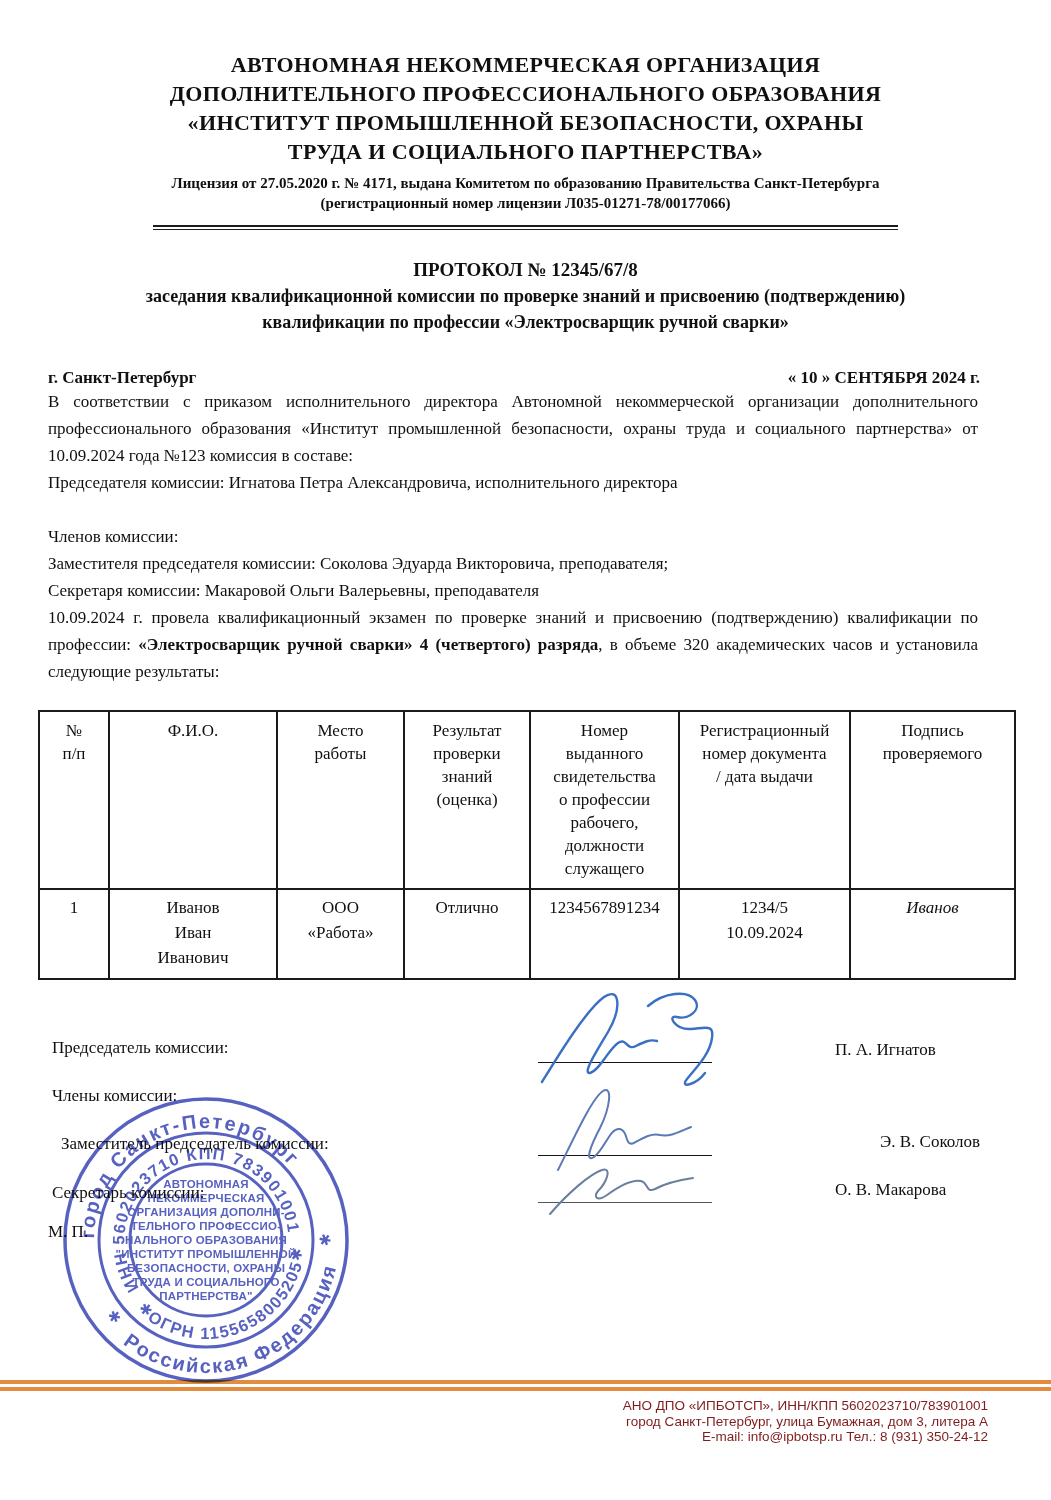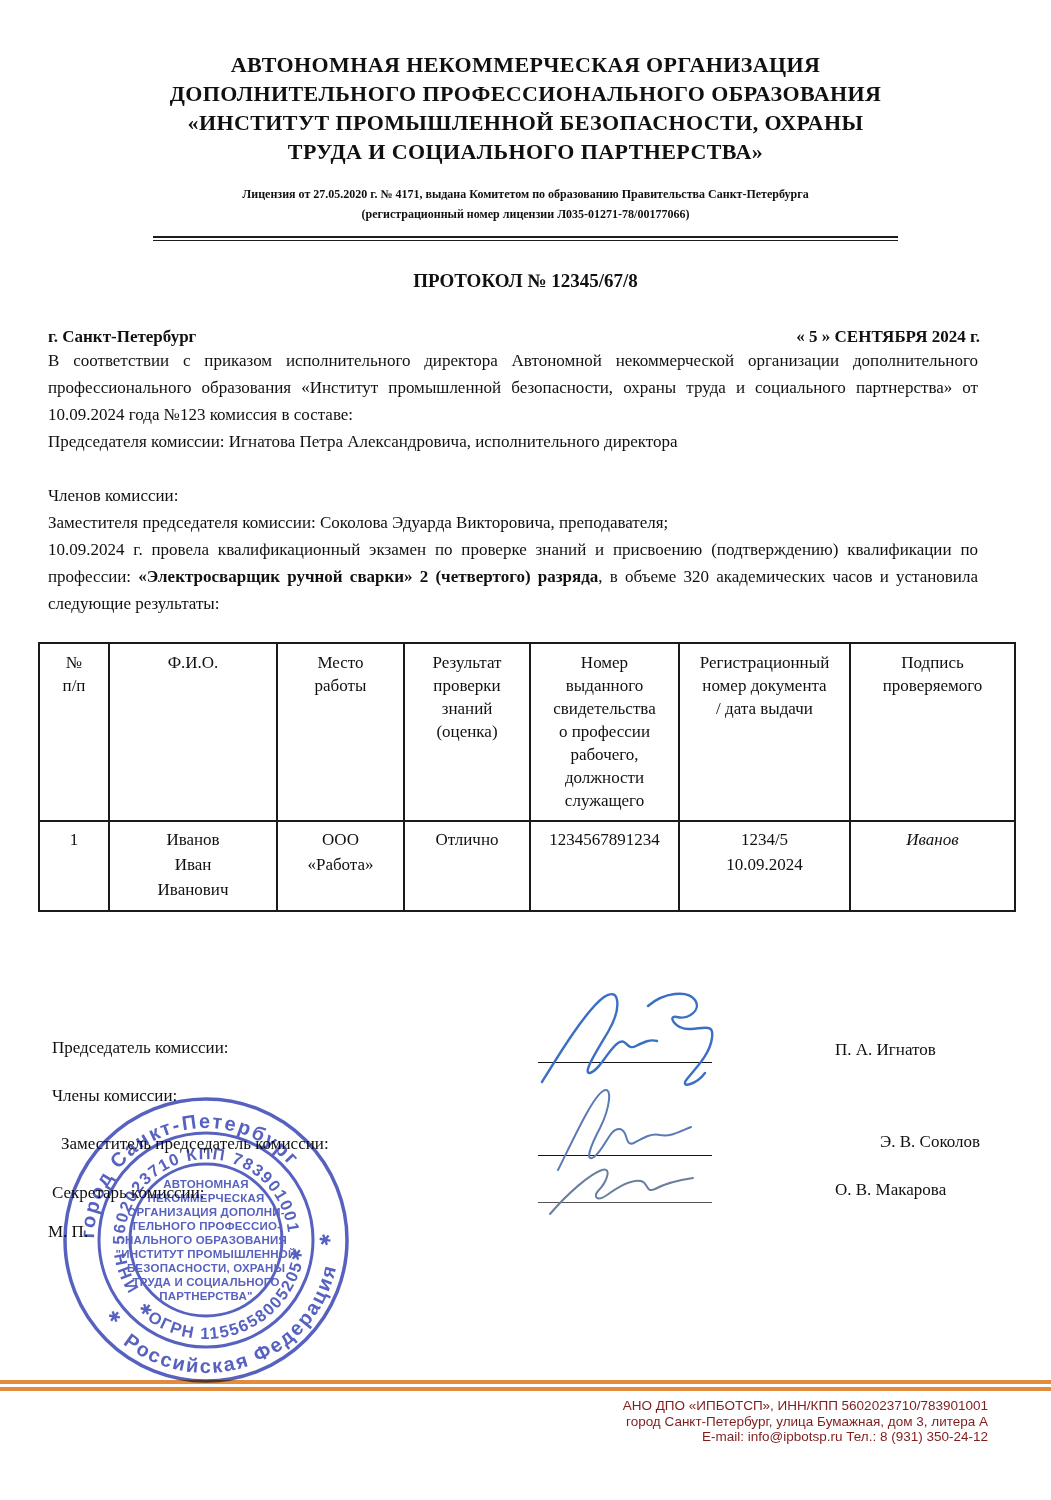--- a/index.html
+++ b/index.html
@@ -3,21 +3,21 @@
 <meta charset="utf-8">
 <style>
   html,body{margin:0;padding:0;background:#fff;}
   .page{position:relative;width:1051px;height:1500px;background:#ffffff;overflow:hidden;
         font-family:"Liberation Serif","DejaVu Serif",serif;color:#101010;}
   .pre{white-space:pre-line;}
 
   
   .letterhead{padding-top:50px;text-align:center;}
   .org-name{font-weight:bold;font-size:22px;line-height:29px;letter-spacing:.4px;}
-  .license{margin-top:18px;font-weight:bold;font-size:12px;line-height:20px;}
+  .license{margin-top:7px;font-weight:bold;font-size:15px;line-height:20px;}
   .head-rule{width:745px;margin:12px auto 0;height:2px;
              border-top:2.5px solid #1c1c1c;border-bottom:1px solid #1c1c1c;}
 
   
   .title-block{margin-top:27px;text-align:center;}
   .protocol-no{font-weight:bold;font-size:19px;line-height:26px;}
   .subtitle{font-weight:bold;font-size:18px;line-height:26px;}
 
   
   .meta-row{display:flex;justify-content:space-between;margin:33px 71px 0 48px;
@@ -83,35 +83,38 @@
 ДОПОЛНИТЕЛЬНОГО ПРОФЕССИОНАЛЬНОГО ОБРАЗОВАНИЯ
 «ИНСТИТУТ ПРОМЫШЛЕННОЙ БЕЗОПАСНОСТИ, ОХРАНЫ
 ТРУДА И СОЦИАЛЬНОГО ПАРТНЕРСТВА»</div>
     <div class="license pre">Лицензия от 27.05.2020 г. № 4171, выдана Комитетом по образованию Правительства Санкт-Петербурга
 (регистрационный номер лицензии Л035-01271-78/00177066)</div>
     <div class="head-rule"></div>
   </div>
 
   <div class="title-block">
     <div class="protocol-no">ПРОТОКОЛ № 12345/67/8</div>
+    <div class="subtitle pre">заседания квалификационной комиссии по проверке знаний и присвоению (подтверждению)
+квалификации по профессии «Электросварщик ручной сварки»</div>
   </div>
 
   <div class="meta-row">
     <span>г. Санкт-Петербург</span>
-    <span>« 5 » СЕНТЯБРЯ 2024 г.</span>
+    <span>« 10 » СЕНТЯБРЯ 2024 г.</span>
   </div>
 
   <div class="body-text">
     <p class="p-order just">В соответствии с приказом исполнительного директора Автономной некоммерческой организации дополнительного профессионального образования «Институт промышленной безопасности, охраны труда и социального партнерства» от 10.09.2024 года №123 комиссия в составе:</p>
     <p class="p-chairman">Председателя комиссии: Игнатова Петра Александровича, исполнительного директора</p>
     <div class="p-members">
       <p>Членов комиссии:</p>
       <p>Заместителя председателя комиссии: Соколова Эдуарда Викторовича, преподавателя;</p>
+      <p>Секретаря комиссии: Макаровой Ольги Валерьевны, преподавателя</p>
     </div>
-    <p class="p-exam just"><span>10.09.2024 г. провела квалификационный экзамен по проверке знаний и присвоению (подтверждению) квалификации по профессии: </span><b>«Электросварщик ручной сварки» 2 (четвертого) разряда</b><span>, в объеме 320 академических часов и установила следующие результаты:</span></p>
+    <p class="p-exam just"><span>10.09.2024 г. провела квалификационный экзамен по проверке знаний и присвоению (подтверждению) квалификации по профессии: </span><b>«Электросварщик ручной сварки» 4 (четвертого) разряда</b><span>, в объеме 320 академических часов и установила следующие результаты:</span></p>
   </div>
 
   <table class="results">
     <colgroup>
       <col style="width:70px">
         <col style="width:168px">
         <col style="width:127px">
       <col style="width:126px">
         <col style="width:149px">
         <col style="width:171px">

